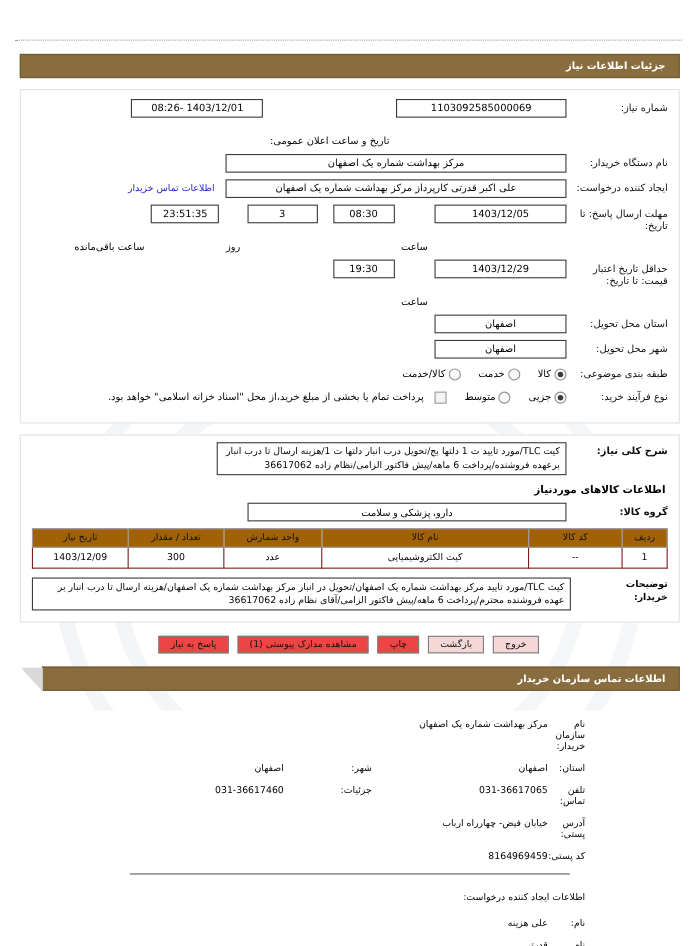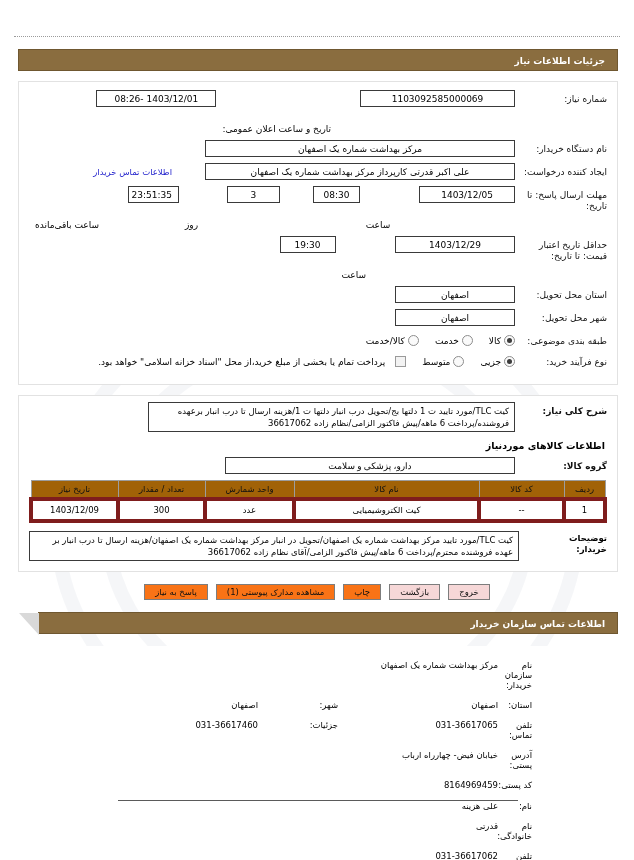--- a/index.html
+++ b/index.html
@@ -94,21 +94,20 @@
     background: #ffffff;
     height: 17px;
     line-height: 17px;
     font-size: 9px;
     padding: 0 6px;
     box-sizing: border-box;
     text-align: center;
     color: #000;
     white-space: nowrap;
     overflow: hidden;
-    margin-left: 23px;
   }
   .fbox.w-main   { width: 155px; }
   .fbox.w-date   { width: 120px; }
   .fbox.w-time   { width: 56px; }
   .fbox.w-days   { width: 64px; }
   .fbox.w-count  { width: 62px; }
   .fbox.w-group  { width: 290px; font-family: Liberation Serif, serif; }
   .inline-lbl {
     font-size: 9px;
     padding: 4px 6px 0 6px;
@@ -151,21 +150,21 @@
     margin-left: 4px;
   }
   .opt-text { font-size: 9px; margin-left: 16px; white-space: nowrap; }
   .opt-text:last-child { margin-left: 0; }
   .note-text { font-size: 9px; margin-right: 6px; white-space: nowrap; }
 
   
   .desc-box {
     border: 1px solid #3a3a3a;
     background: #fff;
-    width: 367px;
+    width: 318px;
     min-height: 30px;
     font-size: 8.5px;
     line-height: 12px;
     padding: 2px 5px;
     box-sizing: border-box;
     text-align: right;
   }
   .sub-title {
     font-weight: bold;
     font-size: 9.5px;
@@ -185,21 +184,21 @@
   table.goods th {
     background: #a16207;
     border: 1px solid #9d9d9d;
     height: 16px;
     font-weight: normal;
     color: #111;
     padding: 0 3px;
     text-align: center;
   }
   table.goods td {
-    border: 4px solid #7f1d1d;
+    border: 1px solid #7f1d1d;
     height: 18px;
     padding: 0 3px;
     text-align: center;
     background: #fff;
     margin-top: 45px;
   }
 
   .comments-row {
     display: flex;
     align-items: flex-start;
@@ -239,21 +238,21 @@
     font-size: 8.5px;
     height: 16px;
     line-height: 14px;
     padding: 0 10px;
     box-sizing: border-box;
     cursor: pointer;
     white-space: nowrap;
     text-align: center;
     color: #111;
   }
-  .btn.green { background: #f97316; }
+  .btn.green { background: #ef4444; }
   .btn.pink  { background: #f6d7d7; }
 
   
   .contact-wrap {
     margin: 16px 16px 0 18px;
     padding: 10px 0 0 0;
   }
   .crow {
     display: flex;
     align-items: baseline;
@@ -458,20 +457,21 @@
         <div class="c-v">خیابان فیض- چهارراه ارباب</div>
       </div>
 
       <div class="crow">
         <div class="c-l">کد پستی:</div>
         <div class="c-v">8164969459</div>
       </div>
 
       <div class="hrule"></div>
 
+      <div class="creator-title">اطلاعات ایجاد کننده درخواست:</div>
 
       <div class="crow">
         <div class="c-l">نام:</div>
         <div class="c-v">علی هزینه</div>
       </div>
 
       <div class="crow">
         <div class="c-l">نام خانوادگی:</div>
         <div class="c-v">قدرتی</div>
       </div>

